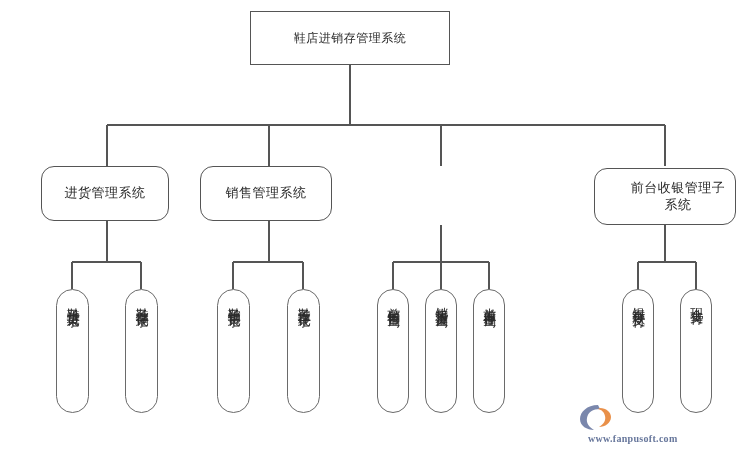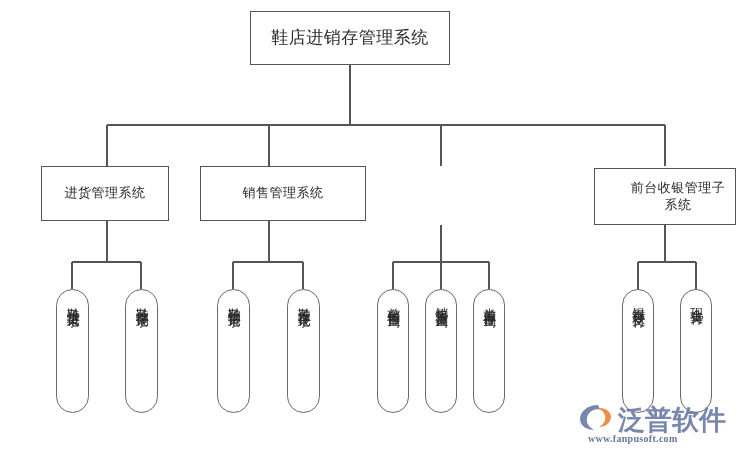--- a/index.html
+++ b/index.html
@@ -32,25 +32,26 @@
     background: #ffffff;
     display: flex;
     align-items: center;
     justify-content: center;
     text-align: center;
     color: #2a2a2a;
     line-height: 1.25;
     letter-spacing: 0.5px;
   }
   .node-root {
-    font-size: 17px;
+    font-size: 12px;
   }
   .node-sub {
     font-size: 13px;
     padding: 2px 6px;
+    border-radius: 13px;
   }
   .node-leaf {
     position: absolute;
     box-sizing: border-box;
     border: 1px solid #6a6a6a;
     border-radius: 18px;
     background: #ffffff;
     color: #2a2a2a;
     font-size: 13px;
     line-height: 1.12;
@@ -141,21 +142,21 @@
       <line x1="638" y1="262" x2="696" y2="262"></line>
       <line x1="638" y1="262" x2="638" y2="289"></line>
       <line x1="696" y1="262" x2="696" y2="289"></line>
     </g>
   </svg>
 
   <div class="node-box node-root" style="left:250px; top:11px; width:200px; height:54px;">鞋店进销存管理系统</div>
 
   <div class="node-box node-sub" style="left:41px; top:166px; width:128px; height:55px;">进货管理系统</div>
 
-  <div class="node-box node-sub" style="left:200px; top:166px; width:166px; height:55px;">销售管理系统</div>
+  <div class="node-box node-sub" style="left:200px; top:166px; width:132px; height:55px;">销售管理系统</div>
 
 
   <div class="node-box node-sub" style="left:594px; top:168px; width:142px; height:57px;padding-left:32px;">前台收银管理子系统</div>
 
   <div class="node-leaf" style="left:56px; top:289px; width:33px; height:124px;">
     <span class="vtext">鞋子进货记录</span>
   </div>
 
   <div class="node-leaf" style="left:125px; top:289px; width:33px; height:124px;">
     <span class="vtext">鞋子储存记录</span>
@@ -187,17 +188,16 @@
 
   <div class="node-leaf" style="left:680px; top:289px; width:32px; height:124px;">
     <span class="vtext">现金支付</span>
   </div>
 
   <div id="watermark">
     <svg class="wm-mark" viewBox="0 0 36 30" xmlns="http://www.w3.org/2000/svg">
       <path d="M20,3 C9,3 2,10 2,17 C2,24 9,28 16,28 C11,25 8,21 9,16 C10,10 15,7 22,7 Z" fill="#6f7da6"></path>
       <path d="M22,6 C28,6 33,10 33,15 C33,21 27,25 21,25 C26,22 28,18 27,14 C26,10 24,8 20,7 Z" fill="#e8873a"></path>
     </svg>
-    <div class="wm-brand">泛普软件</div>
     <div class="wm-url">www.fanpusoft.com</div>
   </div>
 
 </div>
 
 </body></html>

